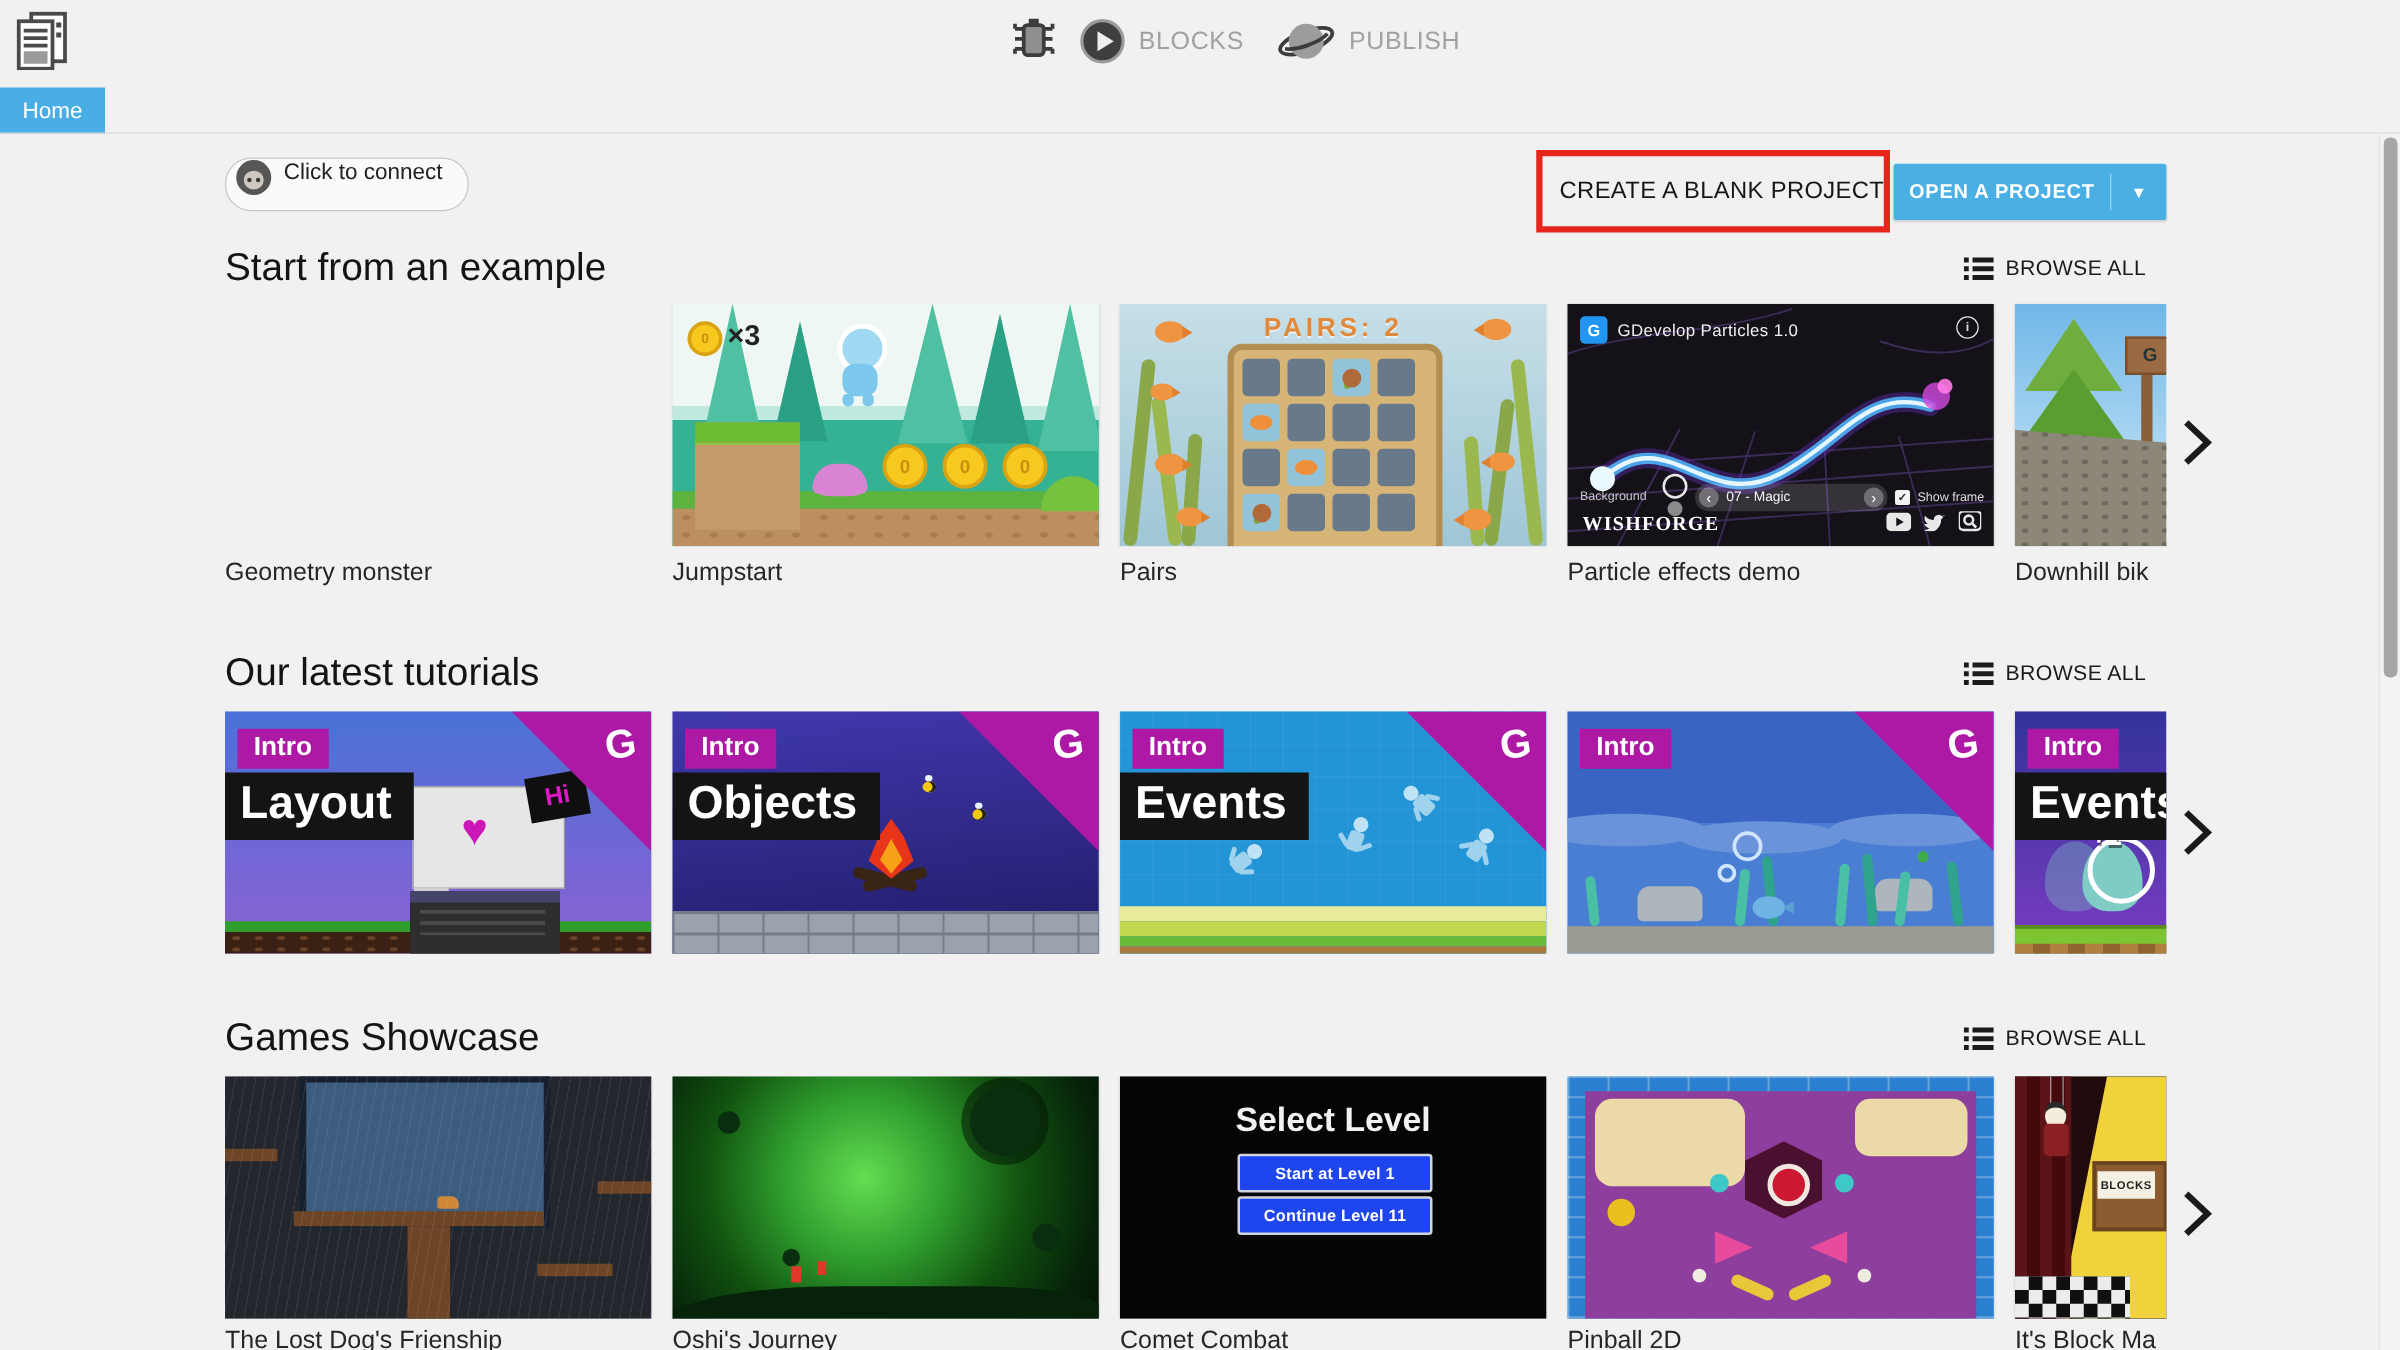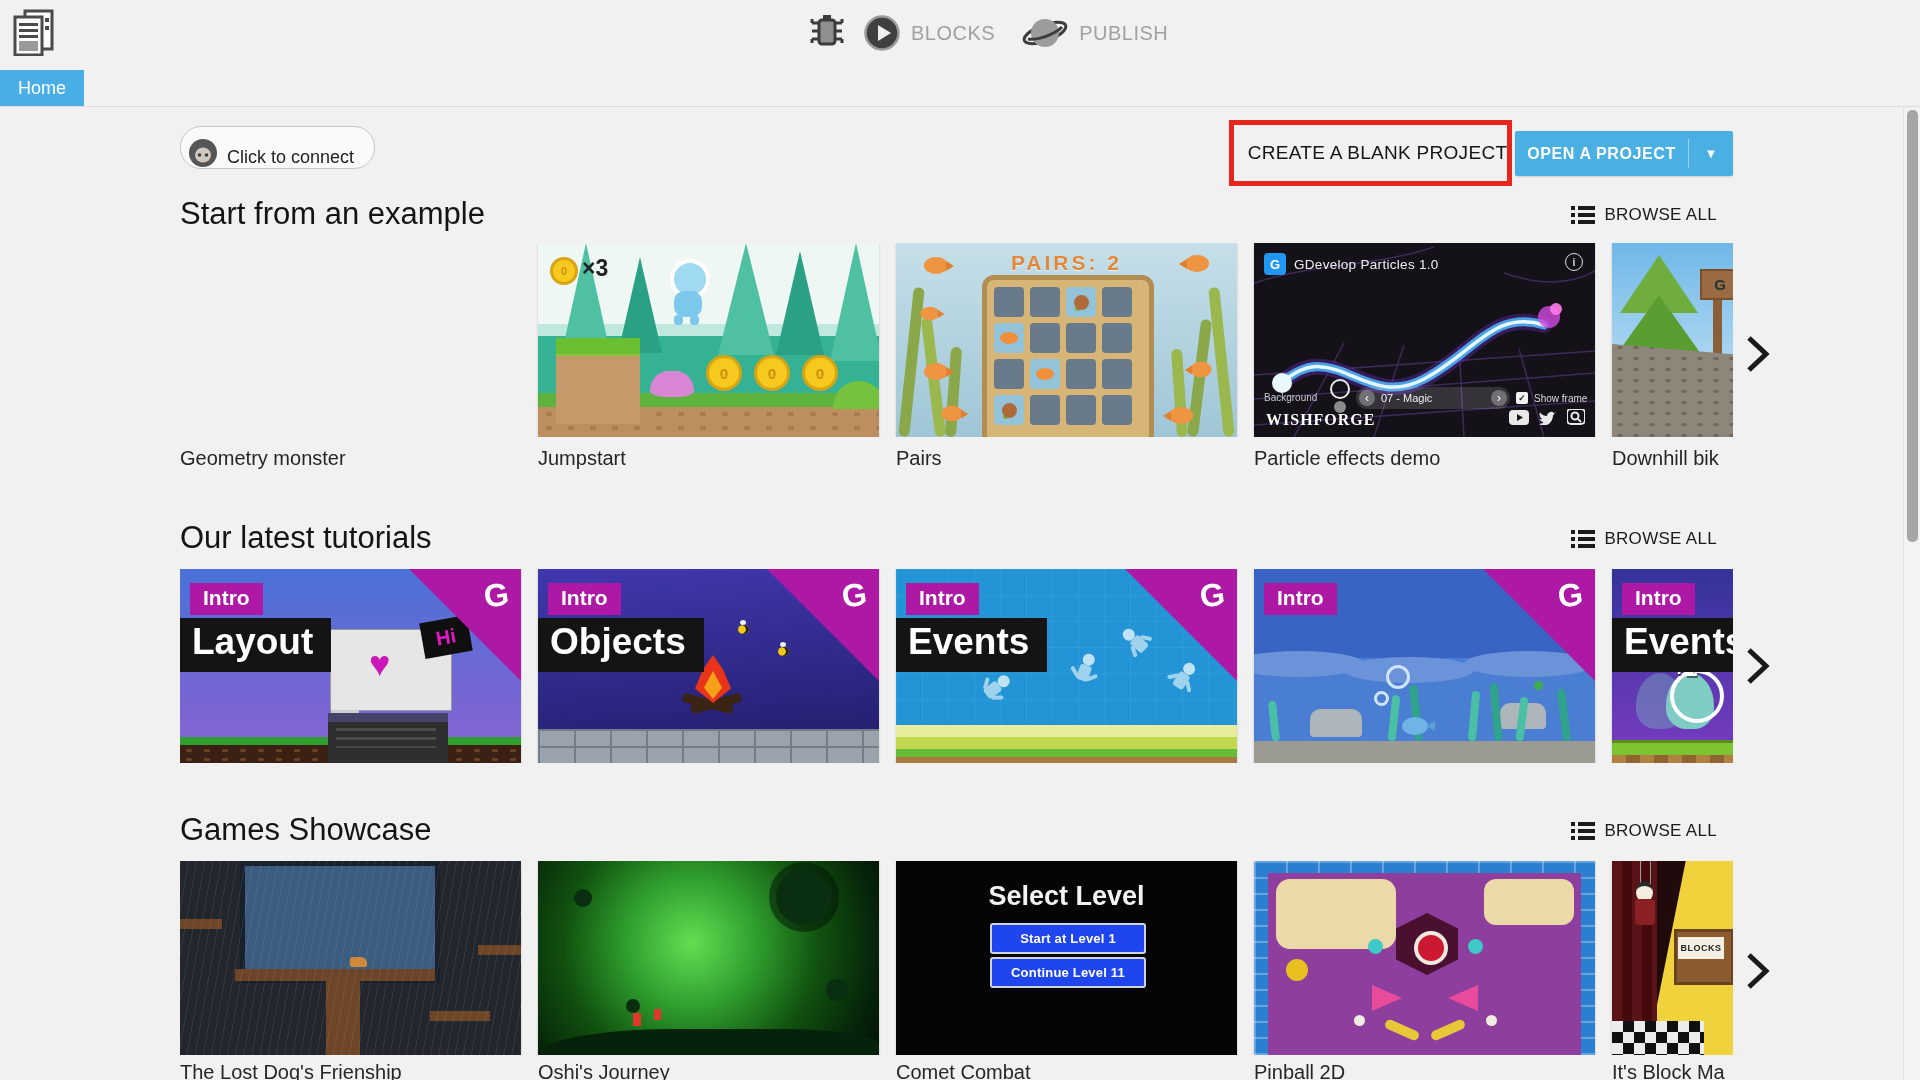--- a/index.html
+++ b/index.html
@@ -10,21 +10,21 @@
   
   .app-icon{left:12px;top:8px;width:46px;height:48px;cursor:pointer;}
   .tb-row{top:12px;height:42px;display:flex;align-items:center;}
   .tb-label{font-size:20px;color:#a1a1a1;letter-spacing:.5px;}
   .tab{left:0;top:70px;width:84px;height:37px;background:#4aaee6;color:#fff;
        display:flex;align-items:center;justify-content:center;font-size:18px;cursor:pointer;}
   .top-divider{left:0;top:106px;width:1920px;height:0;border-top:1px solid #dcdcdc;}
 
   
   .connect-btn{left:180px;top:126px;height:41px;border:1px solid #c6c6c6;border-radius:21px;
-       background:#fafafa;display:inline-flex;align-items:flex-end;gap:9px;padding:0 20px 0 7px;cursor:pointer;}
+       background:#fafafa;display:inline-flex;align-items:flex-start;gap:9px;padding:0 20px 0 7px;cursor:pointer;}
   .connect-label{font-size:18px;color:#222;}
   .annotation-box{left:1229px;top:120px;width:273px;height:56px;border:5px solid #e8251c;}
   .create-btn{position:absolute;inset:0;display:flex;align-items:center;justify-content:center;gap:14px;cursor:pointer;}
   .create-label{font-size:19px;color:#161616;letter-spacing:.3px;white-space:nowrap;}
   .open-btn{left:1515px;top:131px;width:218px;height:45px;background:#4ab0e4;border-radius:2px;
        display:flex;align-items:center;cursor:pointer;box-shadow:0 1px 2px rgba(0,0,0,.15);}
   .open-label{flex:1;text-align:center;color:#fff;font-size:16px;font-weight:700;letter-spacing:.6px;}
   .open-sep{width:1px;height:29px;background:rgba(255,255,255,.45);}
   .open-caret{width:44px;text-align:center;color:#fff;font-size:13px;cursor:pointer;}
 

